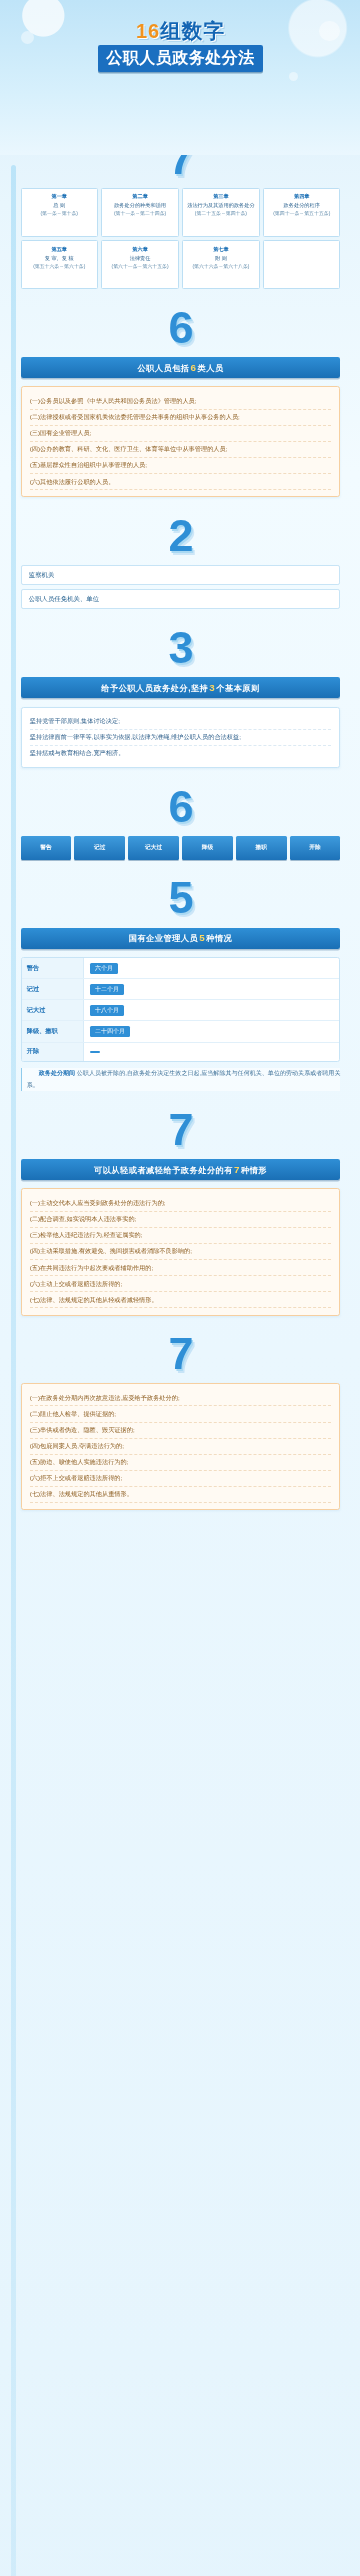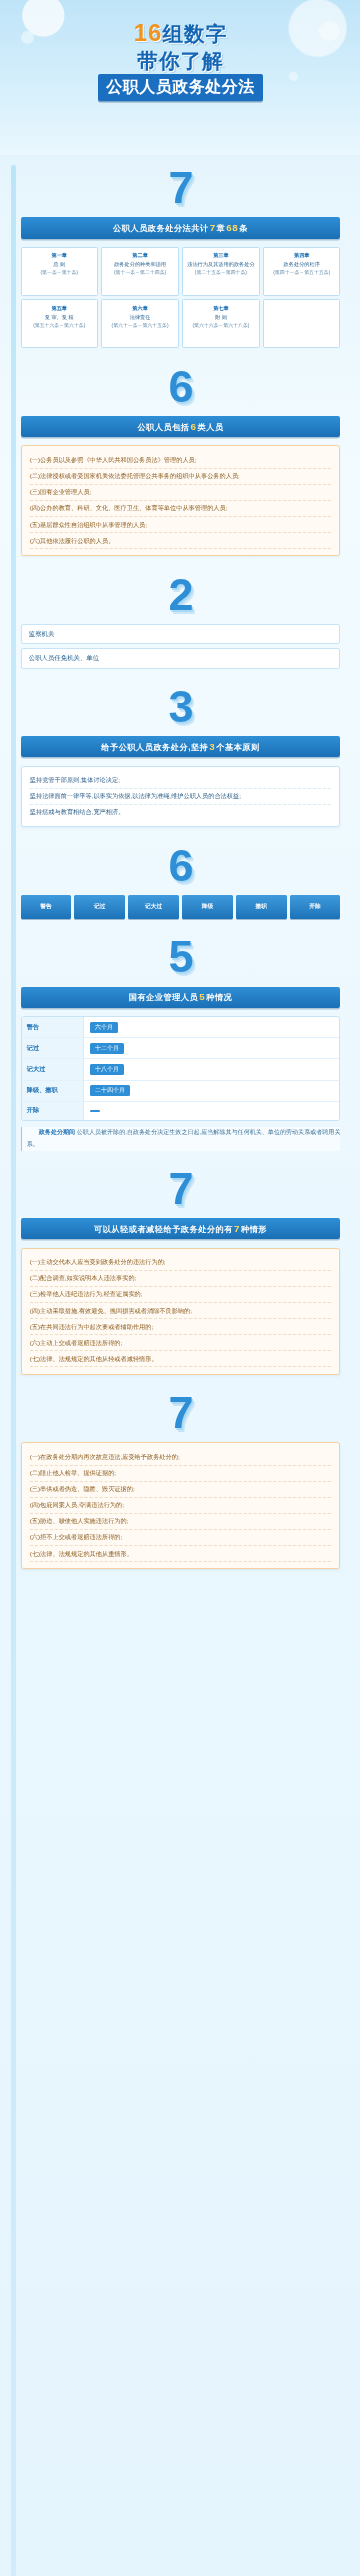--- a/index.html
+++ b/index.html
@@ -28,21 +28,21 @@
     position: absolute; left: 11.3px; top: 165px; bottom: 62px; width: 5.2px;
     background: linear-gradient(180deg, #9ad7f5 0%, #cbe9f9 100%);
     border-radius: 3.1px; opacity: .55;
   }
   
   .header { position: relative; padding: 17.5px 0 9.3px; text-align: center; }
   .title-1 {
     font-size: 20.6px; font-weight: bold; letter-spacing: 1px; line-height: 1.25;
     color: #1466b4; text-shadow: 1px 1px 0 #ffffff, 2.1px 2.1px 0 rgba(22,108,180,.18);
   }
-  .title-1 .num { color: #f0931f; font-size: 24px; }
+  .title-1 .num { color: #f0931f; font-size: 20px; }
   .title-2 {
     margin-top: 1px; display: inline-block;
     font-size: 16px; font-weight: bold; letter-spacing: 0.5px;
     color: #ffffff; background: #1b6fc0; padding: 3.1px 8.2px; border-radius: 2.1px;
     box-shadow: 0 1.5px 0 rgba(14,70,123,.45);
   }
   
   .intro {
     margin: 13.4px 24px 5.2px; font-size: 6.4px; line-height: 2.0; color: #23527f;
     text-indent: 2em; text-align: justify;
@@ -133,30 +133,26 @@
   <div class="bg-wave"></div>
   <div class="bubble" style="left:20.6px;top:31px;width:13.4px;height:13.4px;"></div>
   <div class="bubble" style="left:319px;top:20.6px;width:20.6px;height:20.6px;"></div>
   <div class="bubble" style="left:289px;top:72px;width:9.3px;height:9.3px;"></div>
   <div class="left-rail"></div>
 
   <div class="header">
     <div class="title-1">
       <span class="num">16</span><span>组数字</span>
     </div>
-    <div class="title-1">带你了解</div>
     <div class="title-2">公职人员政务处分法</div>
   </div>
 
   <p class="intro">6月20日,十三届全国人大常委会第十九次会议通过《中华人民共和国公职人员政务处分法》,这项们通过16组数字,来了解这部法律。</p>
 
   <div class="bignum">7</div>
-  <div class="banner">
-    <span>公职人员政务处分法共计</span><span class="hl">7</span><span>章</span><span class="hl">68</span><span>条</span>
-  </div>
   <div class="chapters">
     <div class="chapter-cell">
       <span class="cname">第一章</span>
       <span>总  则</span>
       <span class="crange">(第一条～第十条)</span>
     </div>
     <div class="chapter-cell">
       <span class="cname">第二章</span>
       <span>政务处分的种类和适用</span>
       <span class="crange">(第十一条～第二十四条)</span>

